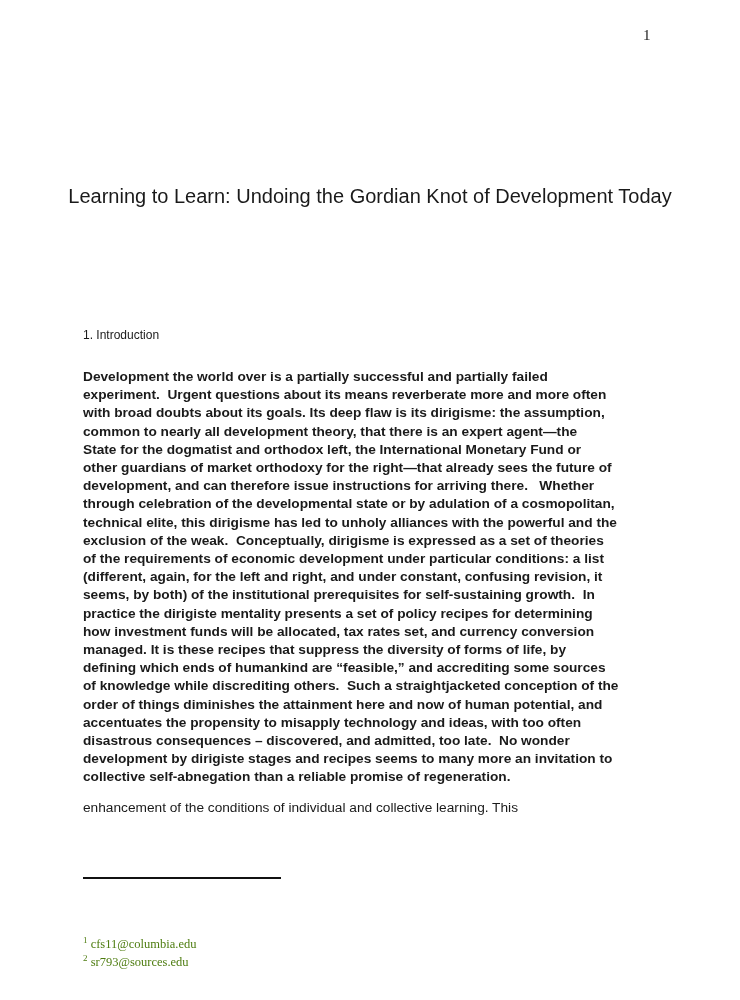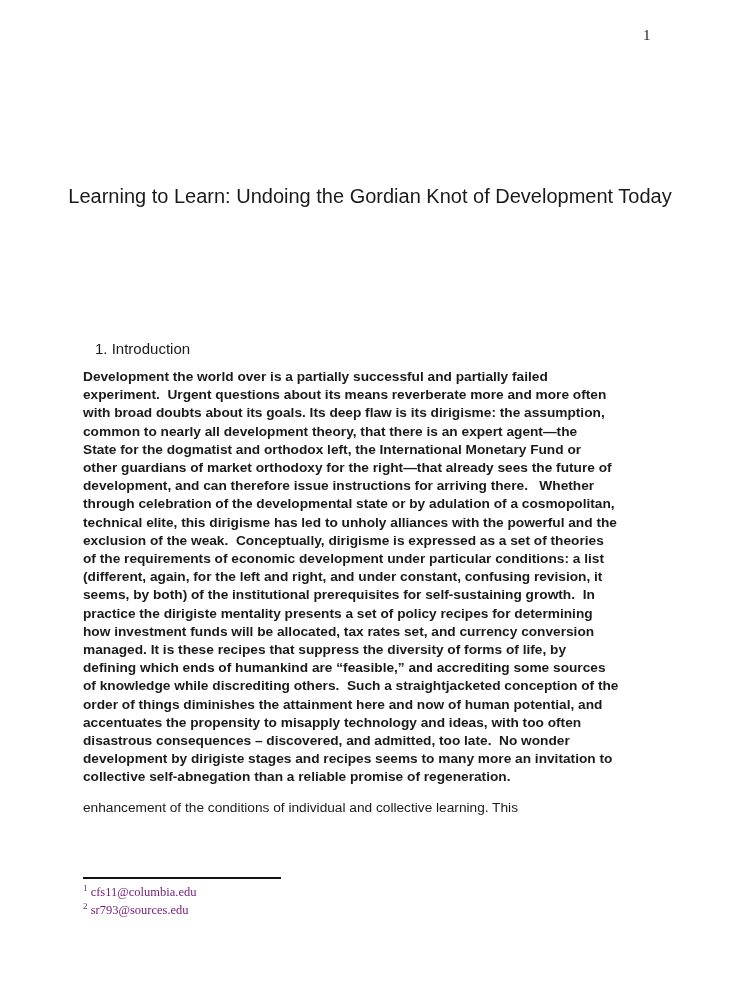--- a/index.html
+++ b/index.html
@@ -46,22 +46,22 @@
   }
   .authors sup, .footnote sup {
     font-size: 9px;
     vertical-align: super;
     line-height: 0;
   }
   .section-heading {
     position: absolute;
     top: 328px;
     left: 83px;
-    margin: 12px;
-    font-size: 15px;
+    margin: 0;
+    font-size: 12px;
     font-weight: normal;
   }
   .para {
     position: absolute;
     left: 83px;
     font-size: 13.7px;
     line-height: 18.2px;
     white-space: pre;
   }
   .para-1 { top: 368px; font-weight: bold; }
@@ -69,26 +69,26 @@
   .footnote-rule {
     position: absolute;
     top: 877px;
     left: 83px;
     width: 198px;
     height: 2px;
     background: #111111;
   }
   .footnotes {
     position: absolute;
-    top: 883px;
+    top: 935px;
     left: 83px;
     font-family: "Liberation Serif", serif;
     font-size: 12.5px;
     line-height: 18px;
-    color: #701a75;
+    color: #4d7c0f;
   }
   .footnote { white-space: pre; }
 </style>
 </head>
 <body>
 
 <div class="page">
 
   <div class="page-number">1</div>
 

